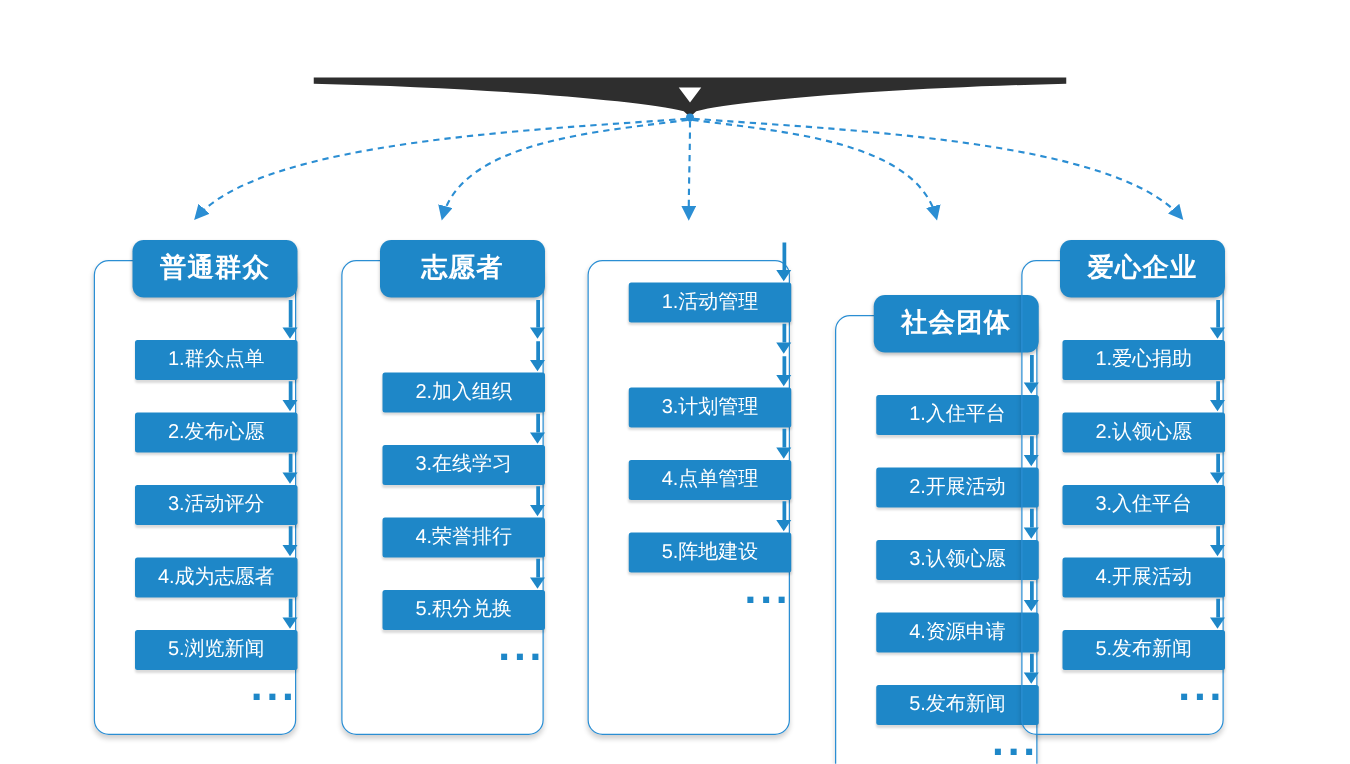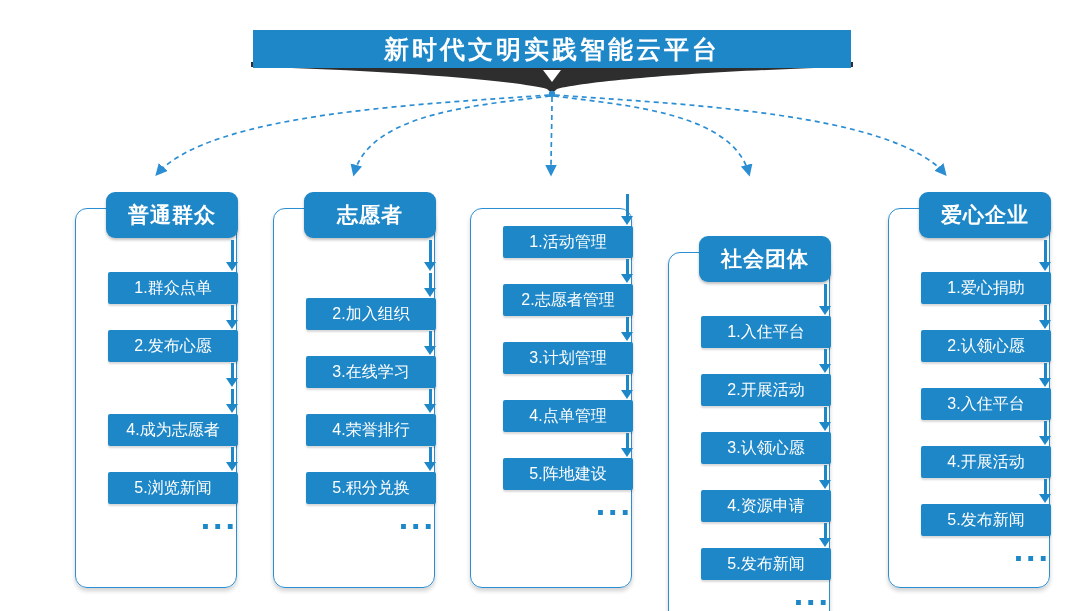--- a/index.html
+++ b/index.html
@@ -56,21 +56,21 @@
   .v-arrow.long{margin:2px 0 1px;}
   .v-arrow.long .stem{height:22px;}
   .v-arrow.short{margin:1px 0;}
   .v-arrow.short .stem{height:15px;}
   .more-dots{
     margin-top:0px;height:34px;line-height:26px;
     color:var(--primary);font-size:34px;font-weight:bold;letter-spacing:3px;
     text-align:center;
   }
   
-  .c0{left:74px;}.c1{left:272px;}.c2{left:469px;}.c3{left:667px;margin-top:44px;}.c4{left:887px;padding-left:29px;}
+  .c0{left:74px;}.c1{left:272px;}.c2{left:469px;}.c3{left:667px;margin-top:44px;}.c4{left:816px;padding-left:29px;}
 </style>
 </head>
 <body>
 
 <div class="stage">
 
   <svg class="overlay" width="1080" height="200" viewBox="0 0 1080 200">
     <defs>
       <marker id="ah" markerWidth="10" markerHeight="10" refX="5.5" refY="3.5" orient="auto">
         <path d="M0,0 L7,3.5 L0,7 Z" fill="#2b8ed3"></path>
@@ -83,40 +83,40 @@
 
     <circle cx="552" cy="94" r="3.2" fill="#2b8ed3"></circle>
 
     <path d="M549,95 C430,104 212,112 157,174" fill="none" stroke="#2b8ed3" stroke-width="1.7" stroke-dasharray="5,4" marker-end="url(#ah)"></path>
     <path d="M550,96 C482,105 370,112 354,174" fill="none" stroke="#2b8ed3" stroke-width="1.7" stroke-dasharray="5,4" marker-end="url(#ah)"></path>
     <path d="M552,97 C552,122 551,146 551,174" fill="none" stroke="#2b8ed3" stroke-width="1.7" stroke-dasharray="5,4" marker-end="url(#ah)"></path>
     <path d="M554,96 C622,105 733,112 749,174" fill="none" stroke="#2b8ed3" stroke-width="1.7" stroke-dasharray="5,4" marker-end="url(#ah)"></path>
     <path d="M555,95 C674,104 892,112 945,174" fill="none" stroke="#2b8ed3" stroke-width="1.7" stroke-dasharray="5,4" marker-end="url(#ah)"></path>
   </svg>
 
-  <div class="title-bar">新时代文明实践智能云平台</div>
 
   <div class="column c0">
     <div class="col-frame"></div>
     <div class="col-content">
       <div class="col-header">普通群众</div>
       <div class="v-arrow long">
           <div class="stem"></div>
           <div class="head"></div>
         </div>
       <div class="step-box">1.群众点单</div>
       <div class="v-arrow short">
           <div class="stem"></div>
           <div class="head"></div>
         </div>
       <div class="step-box">2.发布心愿</div>
       <div class="v-arrow short">
           <div class="stem"></div>
           <div class="head"></div>
         </div>
+      <div class="step-box">3.活动评分</div>
       <div class="v-arrow short">
           <div class="stem"></div>
           <div class="head"></div>
         </div>
       <div class="step-box">4.成为志愿者</div>
       <div class="v-arrow short">
           <div class="stem"></div>
           <div class="head"></div>
         </div>
       <div class="step-box">5.浏览新闻</div>
@@ -161,21 +161,20 @@
     <div class="col-content">
       <div class="v-arrow long">
           <div class="stem"></div>
           <div class="head"></div>
         </div>
       <div class="step-box">1.活动管理</div>
       <div class="v-arrow short">
           <div class="stem"></div>
           <div class="head"></div>
         </div>
-      <div class="step-box">2.志愿者管理</div>
       <div class="v-arrow short">
           <div class="stem"></div>
           <div class="head"></div>
         </div>
       <div class="step-box">3.计划管理</div>
       <div class="v-arrow short">
           <div class="stem"></div>
           <div class="head"></div>
         </div>
       <div class="step-box">4.点单管理</div>

